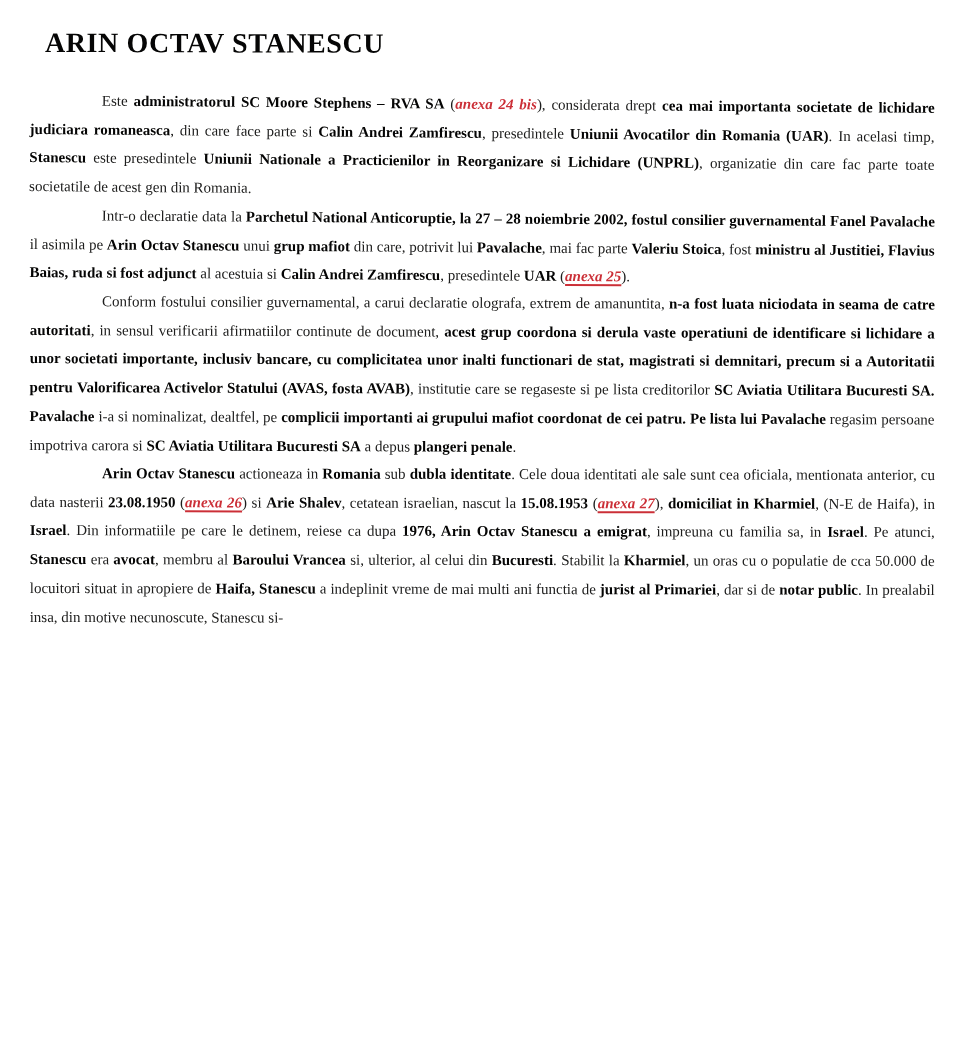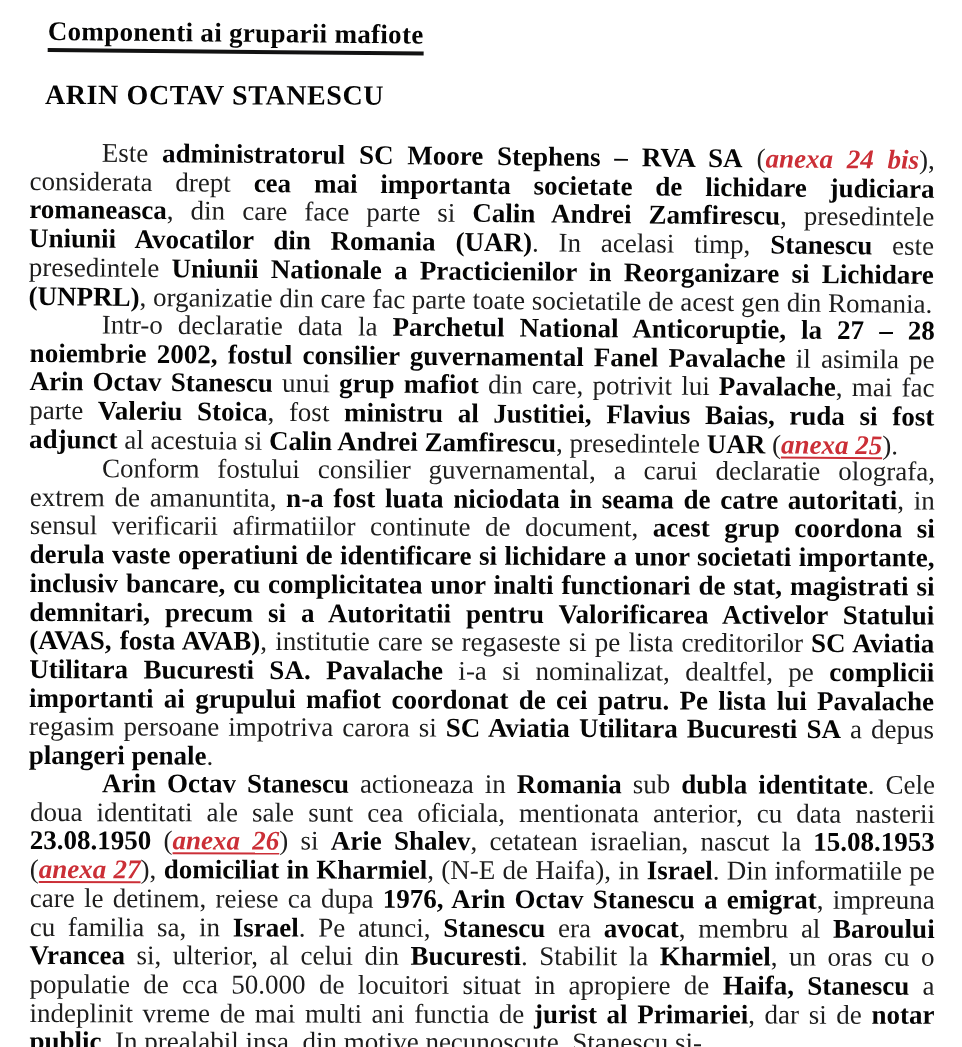--- a/index.html
+++ b/index.html
@@ -36,21 +36,21 @@
     font-size:28px;
     font-weight:700;
     color:var(--ink-bold);
     letter-spacing:0.6px;
     transform:rotate(0.12deg);
     transform-origin:0 0;
   }
   .doc-body{
     margin:27px 27px 0 30px;
     width:905px;
-    font-size:27px;
+    font-size:15px;
     line-height:28.7px;
     text-align:justify;
   }
   .para{
     margin:0;
     text-indent:72px;
     transform-origin:0 0;
   }
   .para-1{transform:rotate(0.5deg);}
   .para-2{transform:rotate(0.42deg);}
@@ -69,23 +69,20 @@
     text-decoration-color:var(--link);
     text-decoration-thickness:2px;
     text-underline-offset:3px;
     font-style:italic;
   }
 </style>
 </head>
 <body>
 
 <div class="page">
-  <div>
-    <h1 class="doc-title">Componenti ai gruparii mafiote</h1>
-  </div>
   <h2 class="doc-heading">ARIN OCTAV STANESCU</h2>
   <div class="doc-body">
       <p class="para para-1"><span class="rg">Este </span><span class="bd">administratorul SC Moore Stephens – RVA SA</span><span class="rg"> (</span><span class="lk">anexa 24 bis</span><span class="rg">), considerata drept </span><span class="bd">cea mai importanta societate de lichidare judiciara romaneasca</span><span class="rg">, din care face parte si </span><span class="bd">Calin Andrei Zamfirescu</span><span class="rg">, presedintele </span><span class="bd">Uniunii Avocatilor din Romania (UAR)</span><span class="rg">. In acelasi timp, </span><span class="bd">Stanescu</span><span class="rg"> este presedintele </span><span class="bd">Uniunii Nationale a Practicienilor in Reorganizare si Lichidare (UNPRL)</span><span class="rg">, organizatie din care fac parte toate societatile de acest gen din Romania.</span></p>
       <p class="para para-2"><span class="rg">Intr-o declaratie data la </span><span class="bd">Parchetul National Anticoruptie, la 27 – 28 noiembrie 2002, fostul consilier guvernamental Fanel Pavalache</span><span class="rg"> il asimila pe </span><span class="bd">Arin Octav Stanescu</span><span class="rg"> unui </span><span class="bd">grup mafiot</span><span class="rg"> din care, potrivit lui </span><span class="bd">Pavalache</span><span class="rg">, mai fac parte </span><span class="bd">Valeriu Stoica</span><span class="rg">, fost </span><span class="bd">ministru al Justitiei, Flavius Baias, ruda si fost adjunct</span><span class="rg"> al acestuia si </span><span class="bd">Calin Andrei Zamfirescu</span><span class="rg">, presedintele </span><span class="bd">UAR</span><span class="rg"> (</span><span class="lk ul">anexa 25</span><span class="rg">).</span></p>
       <p class="para para-3"><span class="rg">Conform fostului consilier guvernamental, a carui declaratie olografa, extrem de amanuntita, </span><span class="bd">n-a fost luata niciodata in seama de catre autoritati</span><span class="rg">, in sensul verificarii afirmatiilor continute de document, </span><span class="bd">acest grup coordona si derula vaste operatiuni de identificare si lichidare a unor societati importante, inclusiv bancare, cu complicitatea unor inalti functionari de stat, magistrati si demnitari, precum si a Autoritatii pentru Valorificarea Activelor Statului (AVAS, fosta AVAB)</span><span class="rg">, institutie care se regaseste si pe lista creditorilor </span><span class="bd">SC Aviatia Utilitara Bucuresti SA. Pavalache</span><span class="rg"> i-a si nominalizat, dealtfel, pe </span><span class="bd">complicii importanti ai grupului mafiot coordonat de cei patru. Pe lista lui Pavalache</span><span class="rg"> regasim persoane impotriva carora si </span><span class="bd">SC Aviatia Utilitara Bucuresti SA</span><span class="rg"> a depus </span><span class="bd">plangeri penale</span><span class="rg">.</span></p>
       <p class="para para-4"><span class="bd">Arin Octav Stanescu</span><span class="rg"> actioneaza in </span><span class="bd">Romania</span><span class="rg"> sub </span><span class="bd">dubla identitate</span><span class="rg">. Cele doua identitati ale sale sunt cea oficiala, mentionata anterior, cu data nasterii </span><span class="bd">23.08.1950</span><span class="rg"> (</span><span class="lk ul">anexa 26</span><span class="rg">) si </span><span class="bd">Arie Shalev</span><span class="rg">, cetatean israelian, nascut la </span><span class="bd">15.08.1953</span><span class="rg"> (</span><span class="lk ul">anexa 27</span><span class="rg">), </span><span class="bd">domiciliat in Kharmiel</span><span class="rg">, (N-E de Haifa), in </span><span class="bd">Israel</span><span class="rg">. Din informatiile pe care le detinem, reiese ca dupa </span><span class="bd">1976, Arin Octav Stanescu a emigrat</span><span class="rg">, impreuna cu familia sa, in </span><span class="bd">Israel</span><span class="rg">. Pe atunci, </span><span class="bd">Stanescu</span><span class="rg"> era </span><span class="bd">avocat</span><span class="rg">, membru al </span><span class="bd">Baroului Vrancea</span><span class="rg"> si, ulterior, al celui din </span><span class="bd">Bucuresti</span><span class="rg">. Stabilit la </span><span class="bd">Kharmiel</span><span class="rg">, un oras cu o populatie de cca 50.000 de locuitori situat in apropiere de </span><span class="bd">Haifa, Stanescu</span><span class="rg"> a indeplinit vreme de mai multi ani functia de </span><span class="bd">jurist al Primariei</span><span class="rg">, dar si de </span><span class="bd">notar public</span><span class="rg">. In prealabil insa, din motive necunoscute, Stanescu si-</span></p>
     </div>
 </div>
 
 </body></html>

